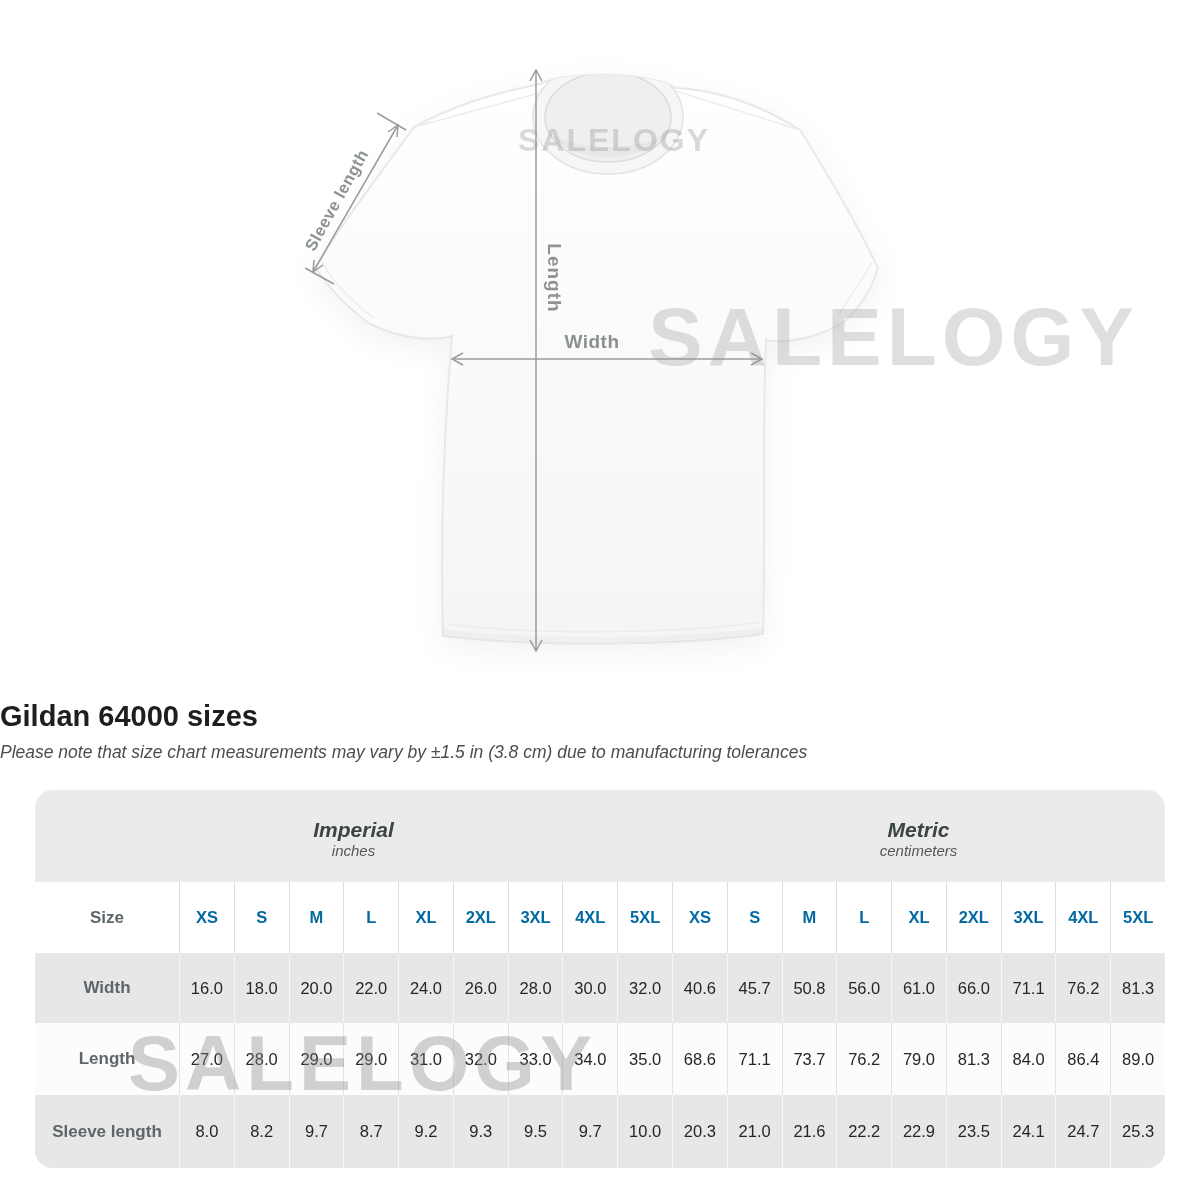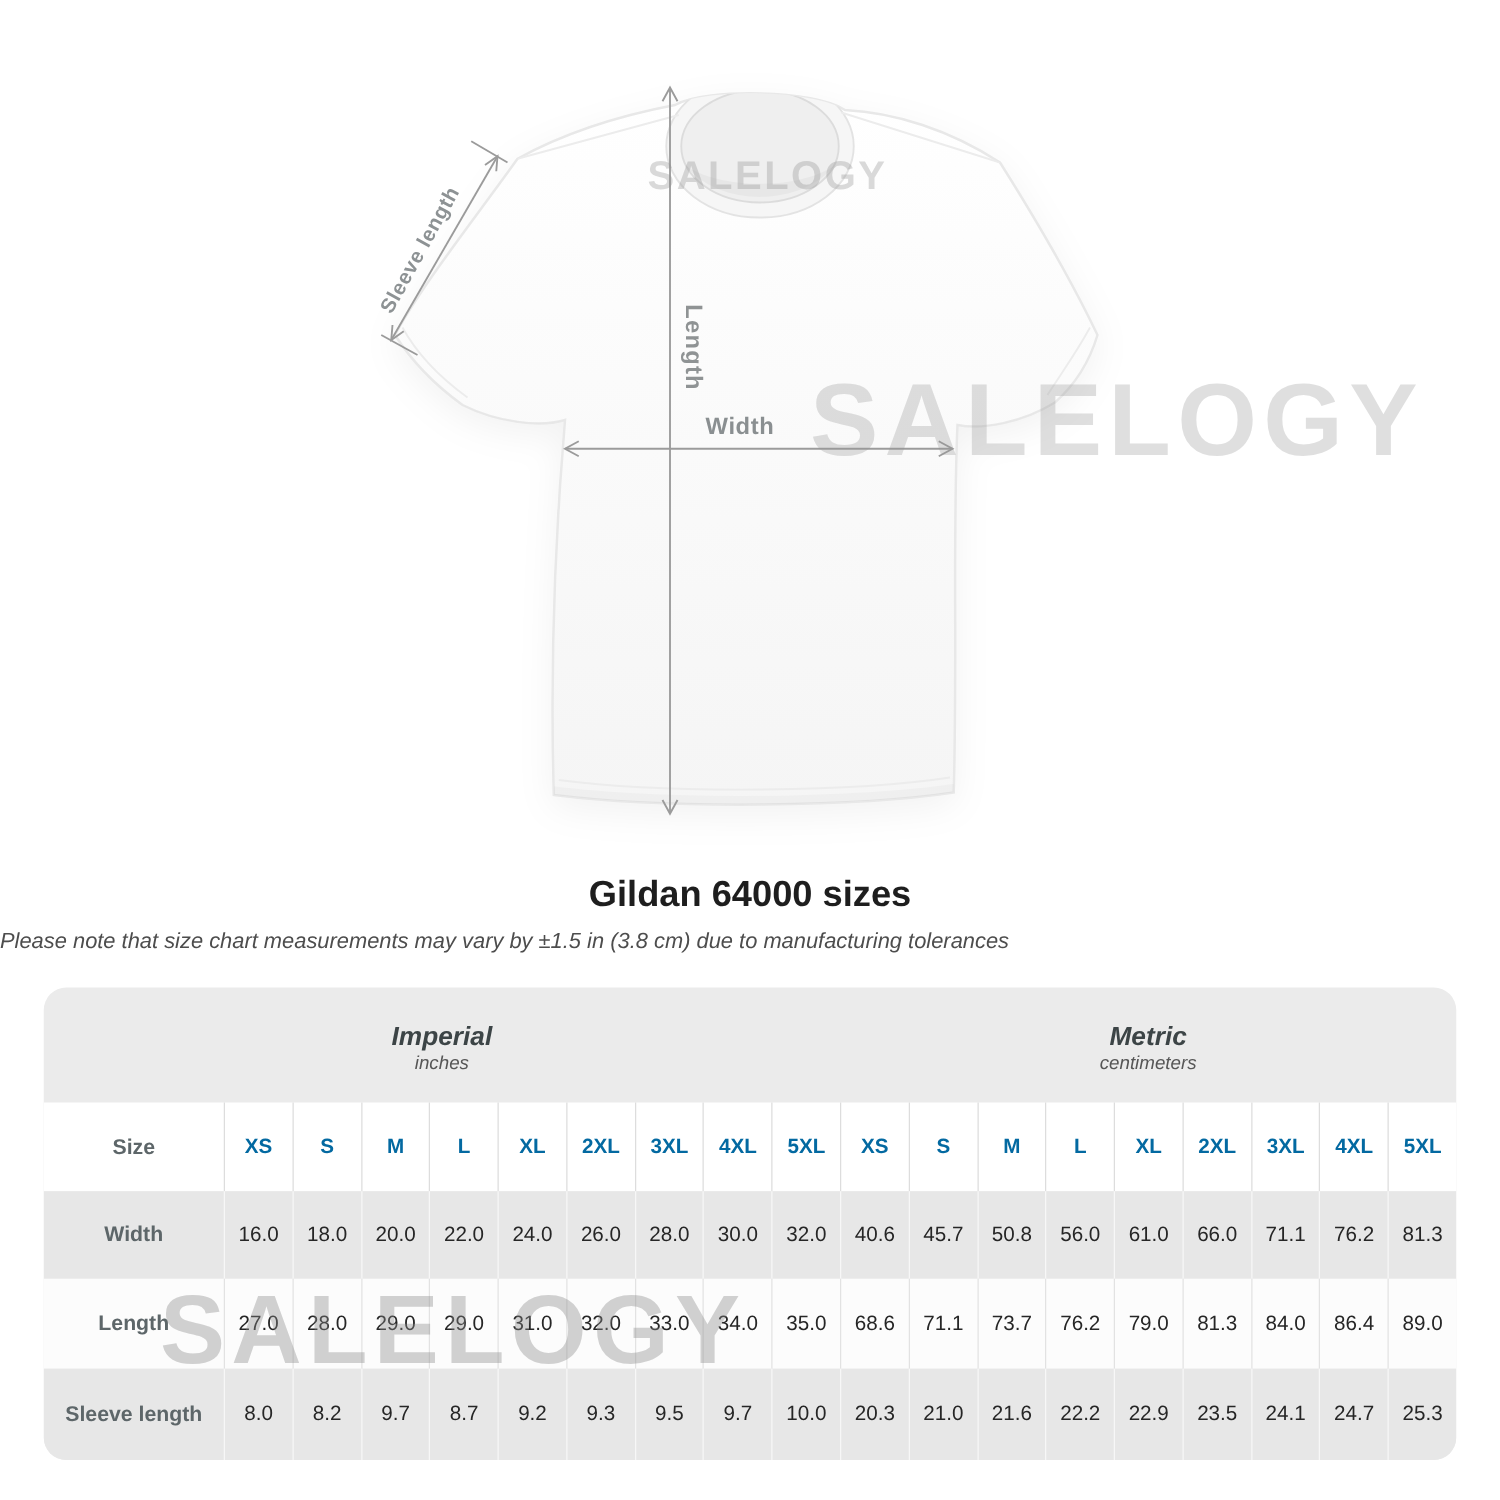--- a/index.html
+++ b/index.html
@@ -21,21 +21,21 @@
   .dim-sleeve{
     left:258px;top:190px;width:160px;height:22px;text-align:center;
     font-size:16.5px;letter-spacing:0.5px;transform:rotate(-61deg);
   }
   .dim-length{
     left:483px;top:266px;width:140px;height:24px;text-align:center;
     font-size:19px;letter-spacing:1px;transform:rotate(90deg);color:#8f9394;
   }
   .dim-width{left:532px;top:331px;width:120px;text-align:center;font-size:19px;letter-spacing:0.5px;color:#8a8f91;}
   
-  .title{position:absolute;left:0;top:700px;width:1200px;text-align:center;
+  .title{position:absolute;left:0;top:700px;width:1200px;text-align:left;
     font-size:29px;font-weight:700;color:#1e1e1e;z-index:2;}
   .note{position:absolute;left:0;top:742px;width:1200px;text-align:left;
     font-size:17.5px;font-style:italic;color:#4d4d4d;z-index:2;}
   
   .table-card{
     position:absolute;left:35px;top:790px;width:1130px;height:378px;
     background:#ebebeb;border-radius:18px;overflow:hidden;z-index:2;
   }
   .trow{display:grid;grid-template-columns:144px repeat(18,1fr);}
   .units-row{height:92px;}

